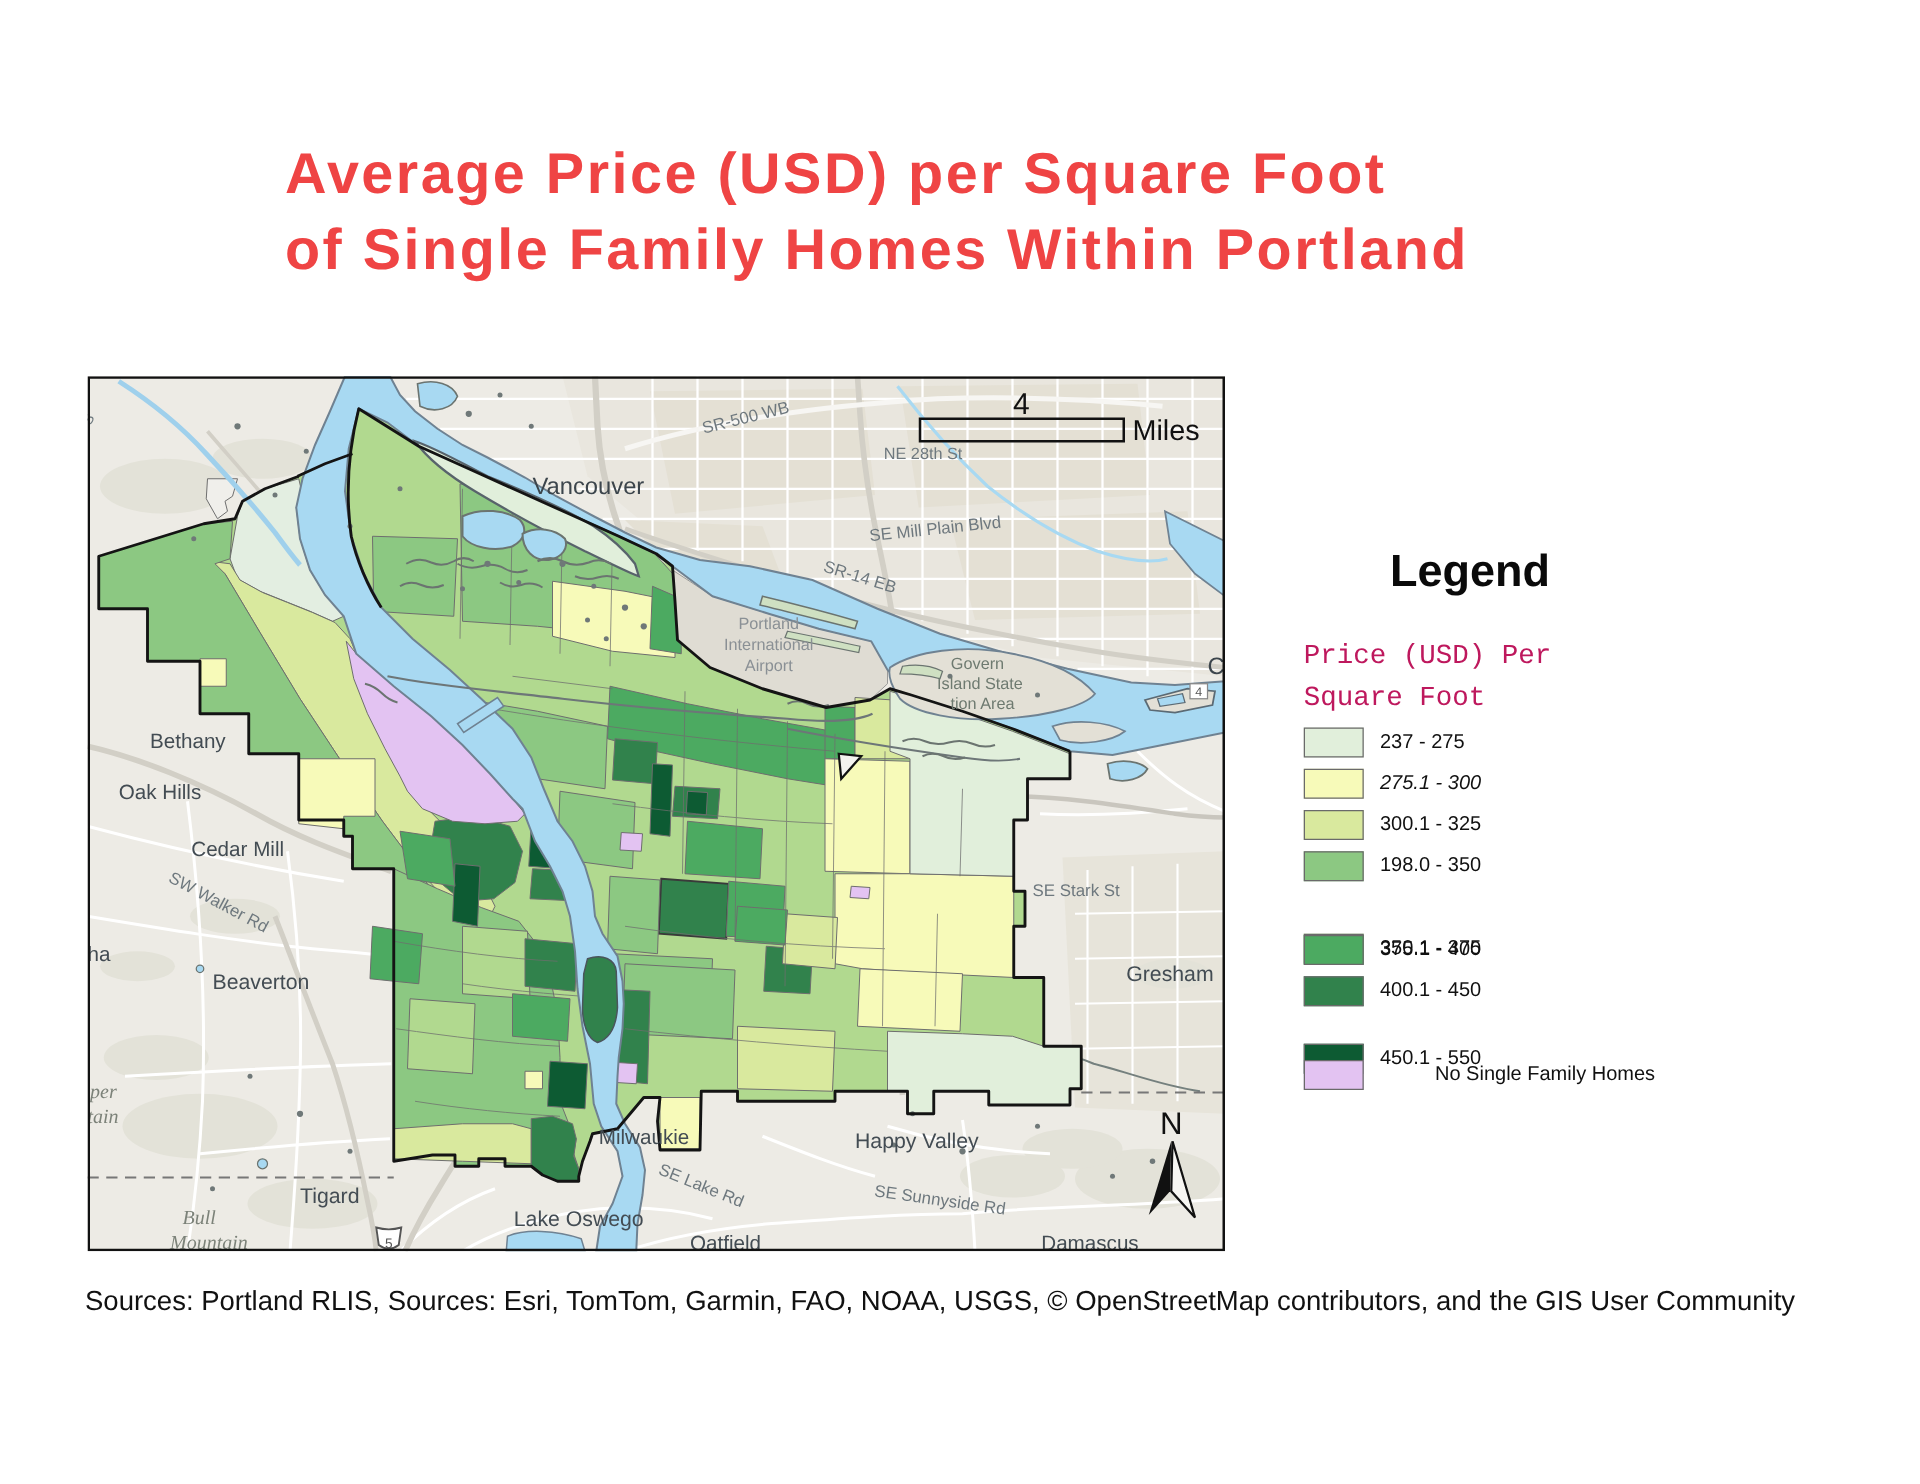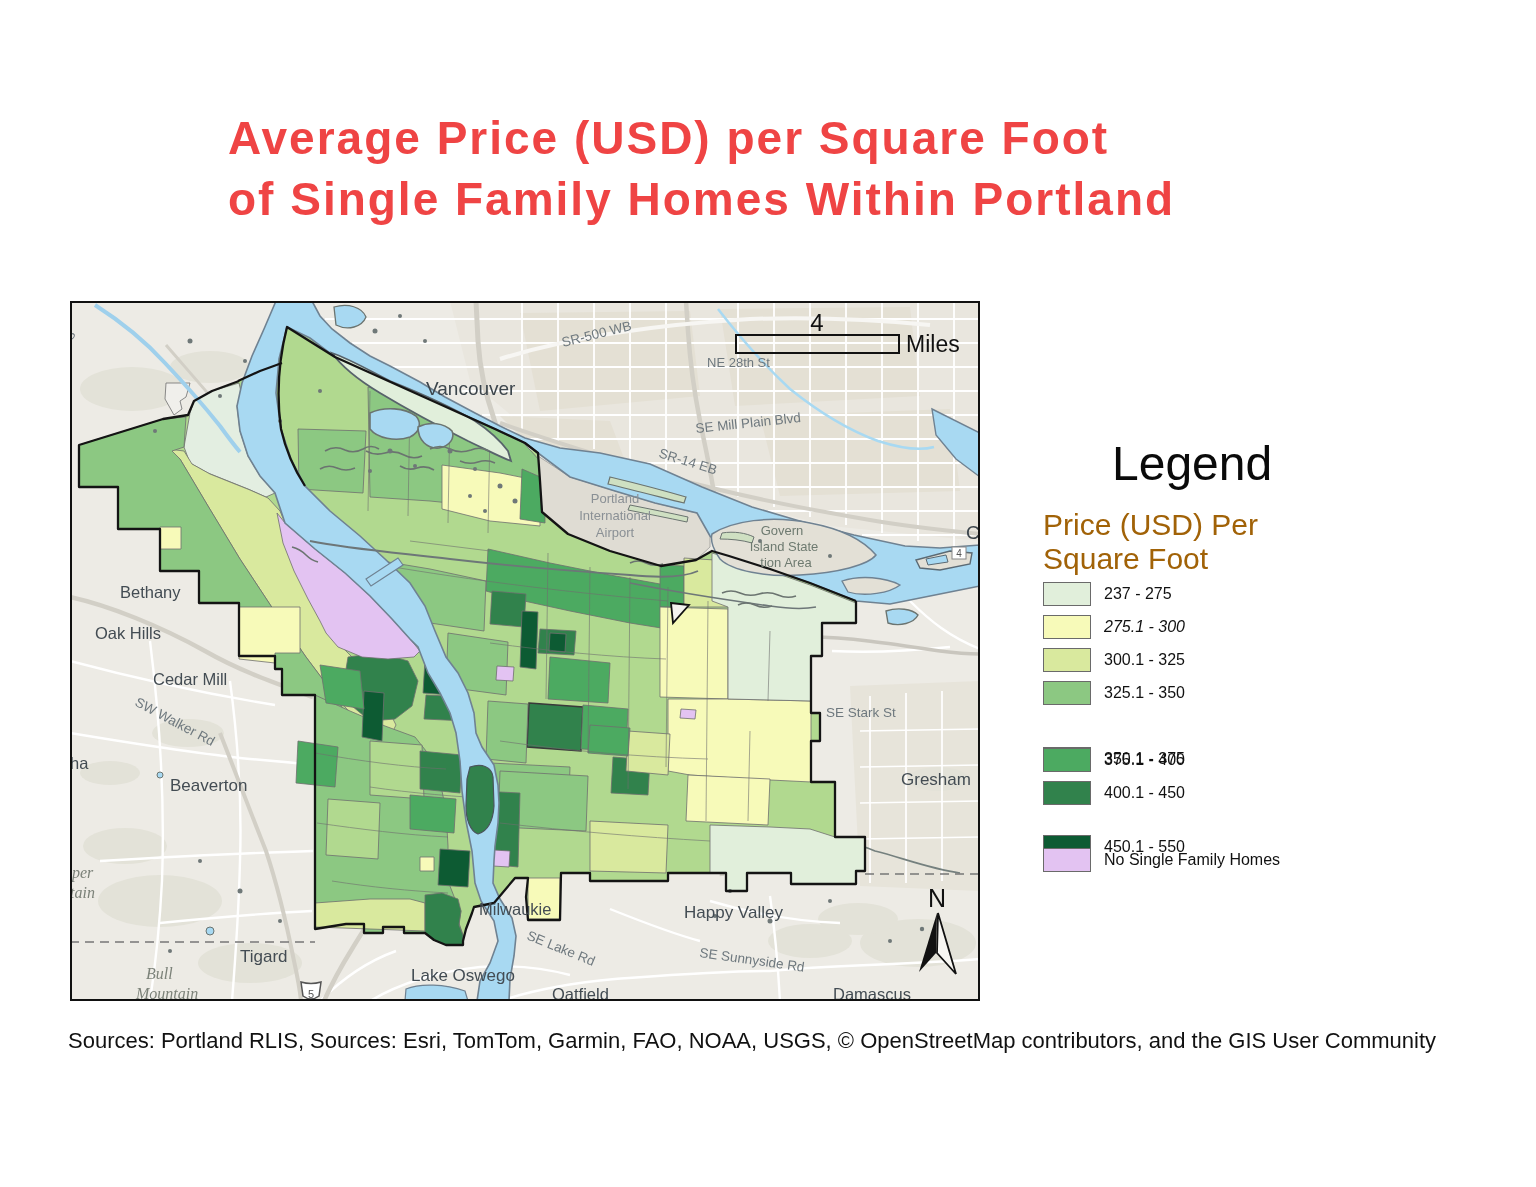--- a/index.html
+++ b/index.html
@@ -1,21 +1,21 @@
 <!DOCTYPE html>
 <html><head>
 <meta charset="utf-8">
 <style>
   html,body{margin:0;padding:0;}
   body{width:1536px;height:1187px;background:#ffffff;position:relative;overflow:hidden;
        font-family:"Liberation Sans", sans-serif;}
   #title{position:absolute;left:228px;top:108px;font-size:46px;font-weight:bold;color:#ef4444;
          line-height:61px;letter-spacing:2px;}
-  #legend-title{position:absolute;left:1112px;top:436px;font-size:48px;font-weight:normal;color:#0a0a0a;}
-  #legend-sub{position:absolute;left:1043px;top:508px;font-size:30px;color:#a16207;line-height:34px;}
+  #legend-title{position:absolute;left:1112px;top:436px;font-size:36px;font-weight:bold;color:#0a0a0a;}
+  #legend-sub{position:absolute;left:1043px;top:508px;font-size:22px;color:#be185d;line-height:34px;font-family:Liberation Mono, monospace;}
   #sources{position:absolute;left:68px;top:1028px;font-size:22px;color:#111;}
   .lr{position:absolute;left:1043px;display:flex;align-items:center;}
   .sw{width:46px;height:22px;border:1px solid #6a6a6a;flex:none;}
   .lt{margin-left:13px;font-size:16px;color:#111;white-space:nowrap;}
 </style>
 </head>
 <body>
 
 <div id="title">Average Price (USD) per Square Foot<br>of Single Family Homes Within Portland</div>
 
@@ -453,21 +453,21 @@
     <div class="lt">275.1 - 300</div>
   </div>
 
 <div class="lr" style="top:648px;">
     <div class="sw" style="background:#d9e99e"></div>
     <div class="lt">300.1 - 325</div>
   </div>
 
 <div class="lr" style="top:681px;">
     <div class="sw" style="background:#8cc882"></div>
-    <div class="lt">325.1 - 350</div>
+    <div class="lt">198.0 - 350</div>
   </div>
 
 <div class="lr" style="top:747px;">
     <div class="sw" style="background:#b1d98f"></div>
     <div class="lt">350.1 - 375</div>
   </div>
 
 <div class="lr" style="top:748px;">
     <div class="sw" style="background:#4caa61"></div>
     <div class="lt">375.1 - 400</div>
@@ -476,18 +476,18 @@
 <div class="lr" style="top:781px;">
     <div class="sw" style="background:#31824c"></div>
     <div class="lt">400.1 - 450</div>
   </div>
 
 <div class="lr" style="top:815px;margin-top:20px;">
     <div class="sw" style="background:#0d5b33"></div>
     <div class="lt">450.1 - 550</div>
   </div>
 
-<div class="lr" style="top:848px;">
+<div class="lr" style="top:848px;gap:44px;">
     <div class="sw" style="background:#e3c3f2"></div>
     <div class="lt">No Single Family Homes</div>
   </div>
 
 <div id="sources">Sources: Portland RLIS, Sources: Esri, TomTom, Garmin, FAO, NOAA, USGS, © OpenStreetMap contributors, and the GIS User Community</div>
 
 </body></html>

